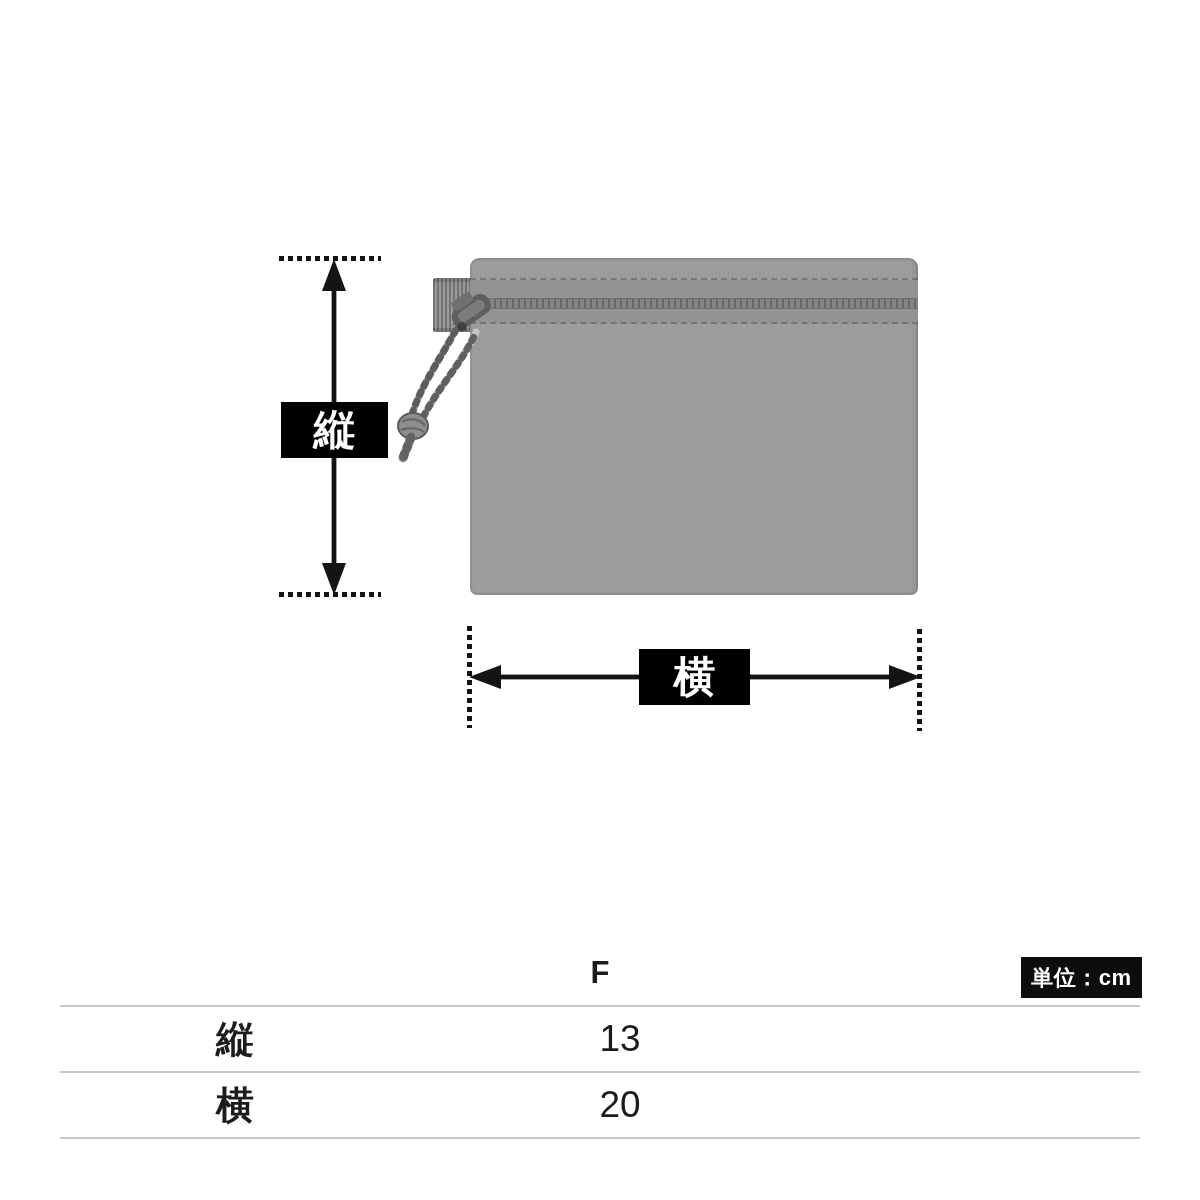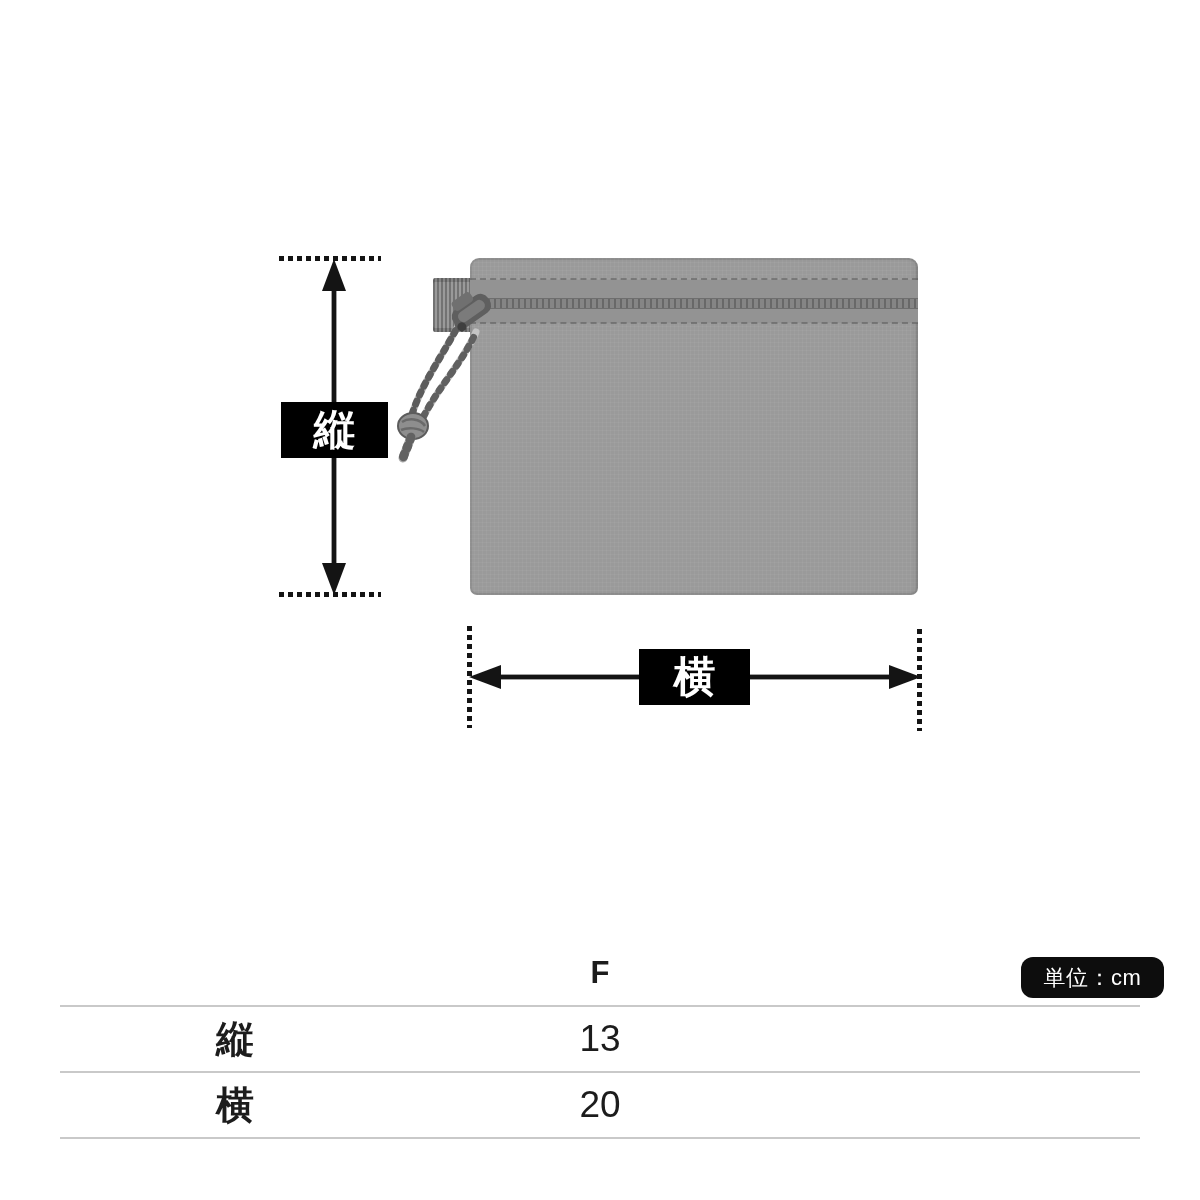--- a/index.html
+++ b/index.html
@@ -57,26 +57,26 @@
     font-size:42px; font-weight:bold; line-height:1; z-index:5;
   }
   .height-label { left:281px; top:402px; width:107px; height:56px; }
   .width-label  { left:639px; top:649px; width:111px; height:56px; }
   
   .tbl-line { position:absolute; left:60px; width:1080px; height:2px; background:#c9c9c9; }
   .tbl-line.l1 { top:1005px; } .tbl-line.l2 { top:1071px; } .tbl-line.l3 { top:1137px; }
   .tbl-cell { position:absolute; height:66px; line-height:66px; text-align:center; color:#1c1c1c; }
   .col-header { left:500px; width:200px; top:940px; font-size:31px; font-weight:600; }
   .row-label  { left:135px; width:200px; font-size:38px; font-weight:bold; }
-  .row-value  { left:500px; width:200px; font-size:37px; font-weight:normal; }
+  .row-value  { left:520px; width:200px; font-size:37px; font-weight:normal; }
   .r1 { top:1006px; } .r2 { top:1072px; }
   .unit-badge {
-    position:absolute; left:1021px; top:957px; width:143px; height:41px;
-    background:#0d0d0d; color:#ffffff; font-size:22px; font-weight:400;
-    display:flex; align-items:center; justify-content:center; letter-spacing:0.5px;border-radius:12px;
+    position:absolute; left:1021px; top:957px; width:121px; height:41px;
+    background:#0d0d0d; color:#ffffff; font-size:22px; font-weight:700;
+    display:flex; align-items:center; justify-content:center; letter-spacing:0.5px;
   }
 </style>
 </head>
 <body>
 
 <div class="canvas">
 
   <div>
     <div class="webbing-tab"></div>
     <div class="pouch-body">

